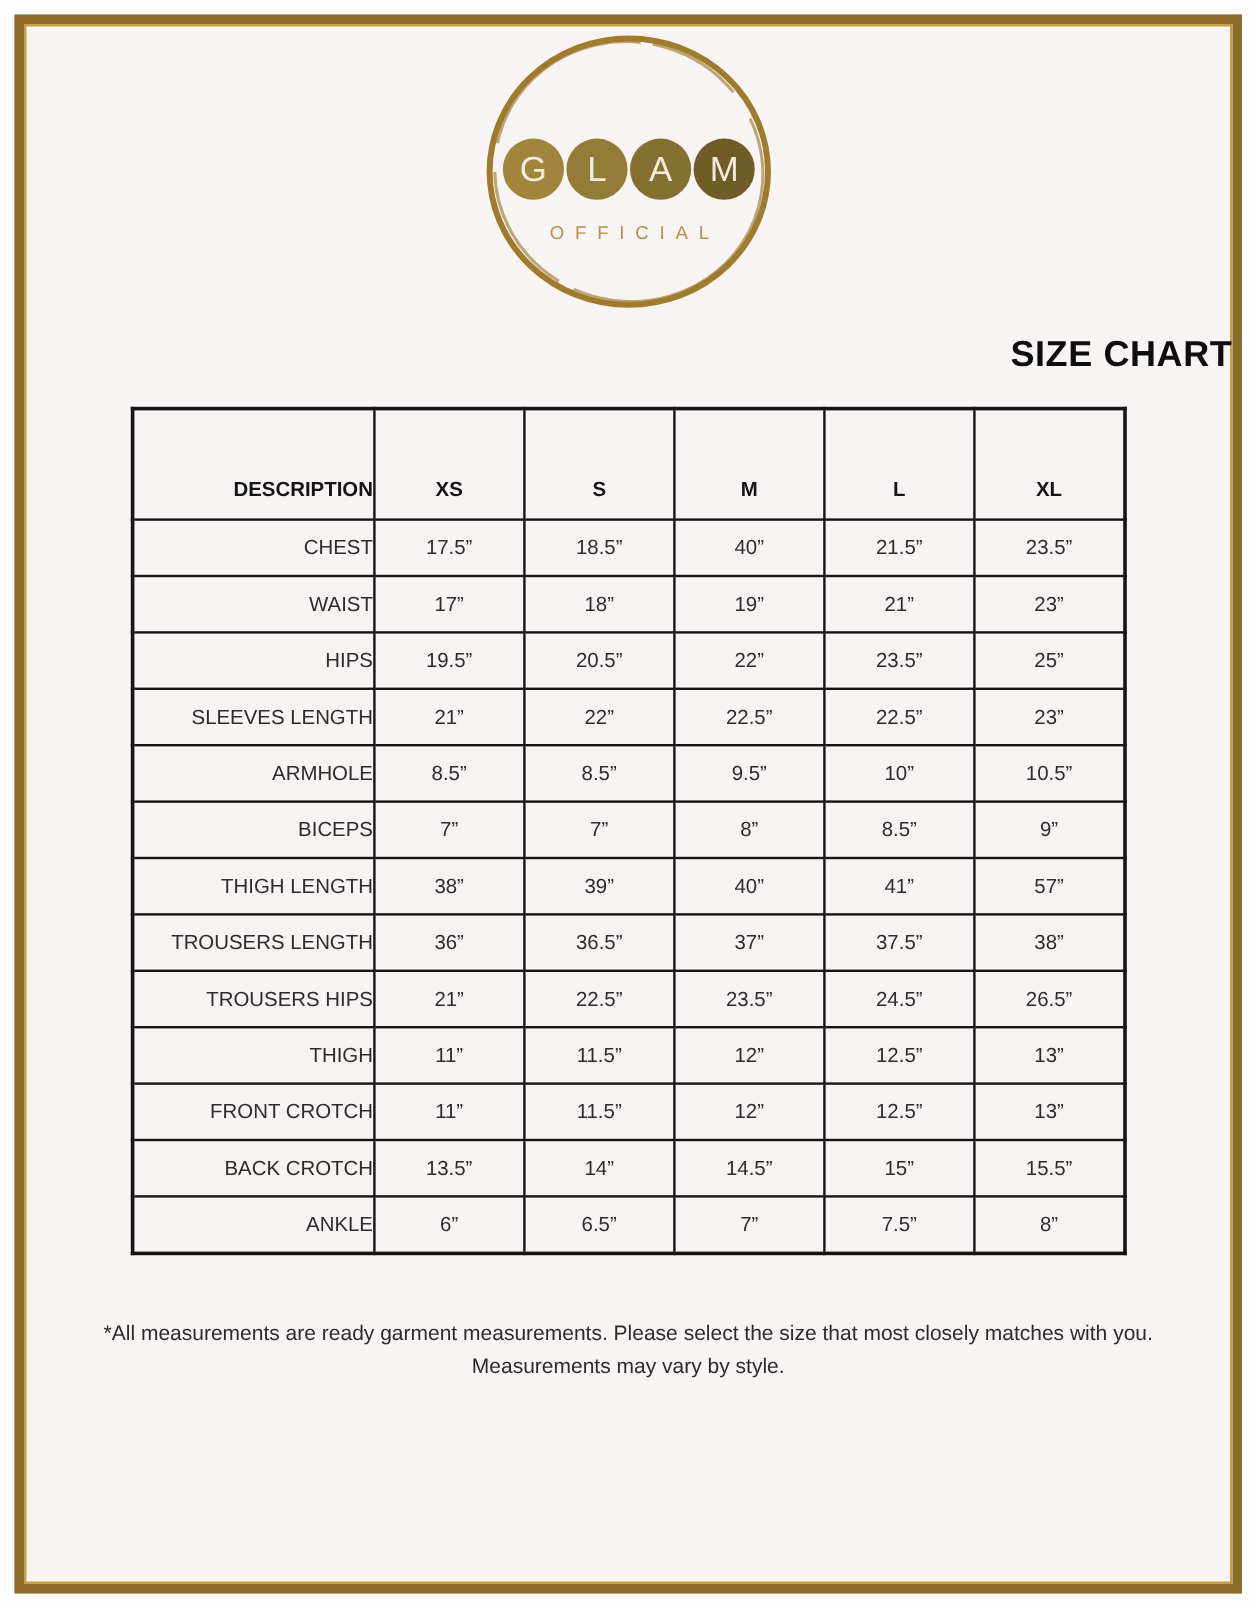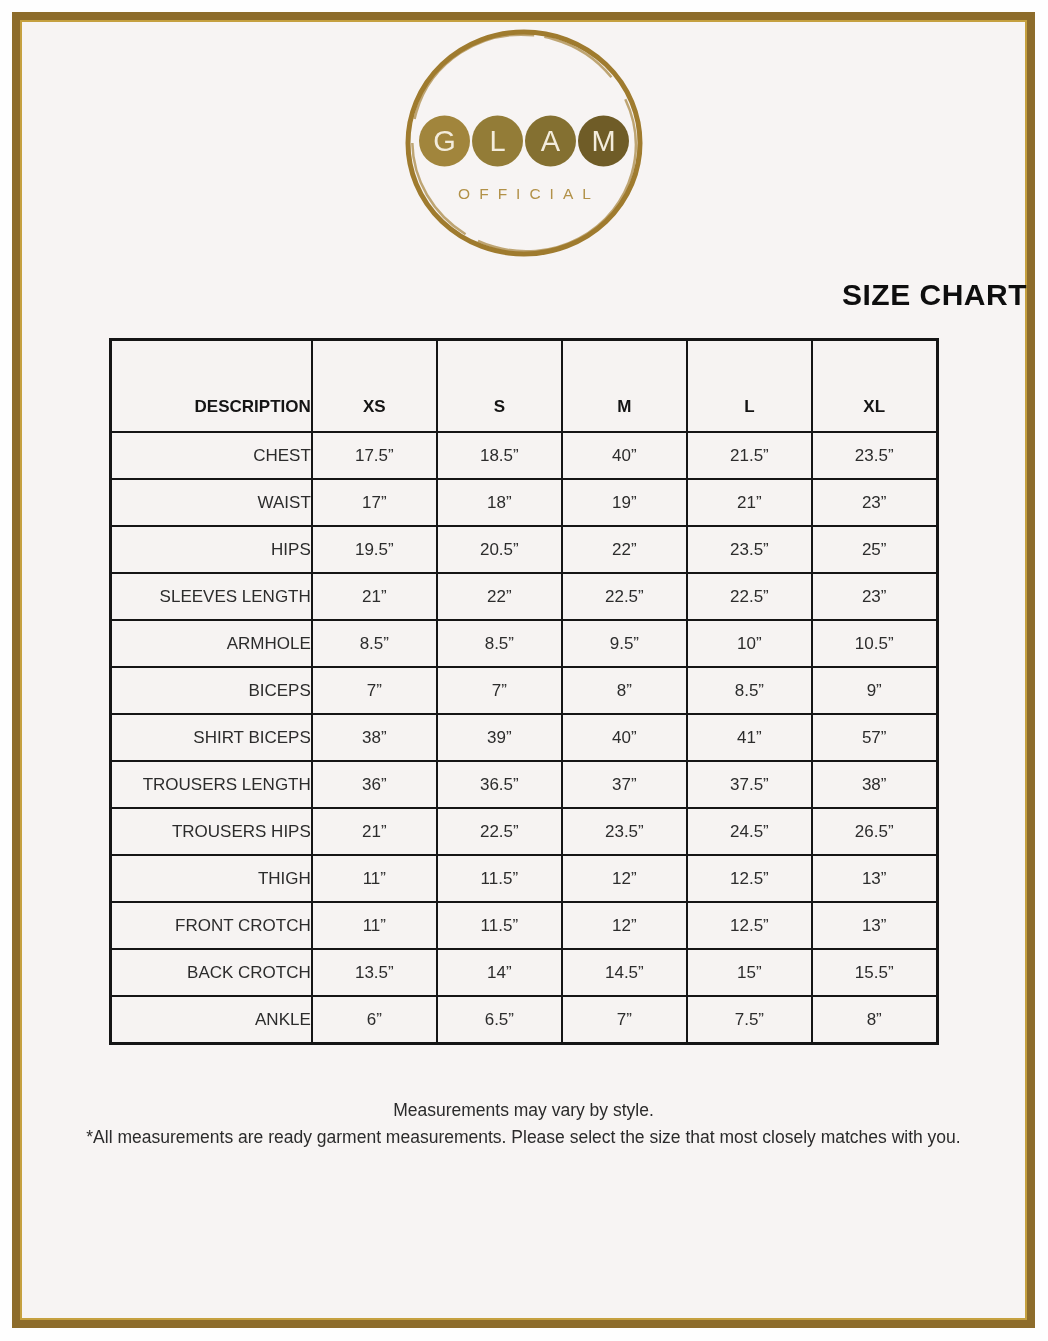--- a/index.html
+++ b/index.html
@@ -172,21 +172,21 @@
           </tr>
           <tr>
             <td class="desc">BICEPS</td>
             <td>7”</td>
             <td>7”</td>
             <td>8”</td>
             <td>8.5”</td>
             <td>9”</td>
           </tr>
           <tr>
-            <td class="desc">SHIRT BICEPS</td>
+            <td class="desc">THIGH LENGTH</td>
             <td>38”</td>
             <td>39”</td>
             <td>40”</td>
             <td>41”</td>
             <td>57”</td>
           </tr>
           <tr>
             <td class="desc">TROUSERS LENGTH</td>
             <td>36”</td>
             <td>36.5”</td>
@@ -231,18 +231,18 @@
             <td>6”</td>
             <td>6.5”</td>
             <td>7”</td>
             <td>7.5”</td>
             <td>8”</td>
           </tr>
         </tbody>
     </table>
 
     <div class="footer-note">
+      <div>*All measurements are ready garment measurements. Please select the size that most closely matches with you.</div>
       <div>Measurements may vary by style.</div>
-      <div>*All measurements are ready garment measurements. Please select the size that most closely matches with you.</div>
     </div>
 
   </div>
 </div>
 
 </body></html>

